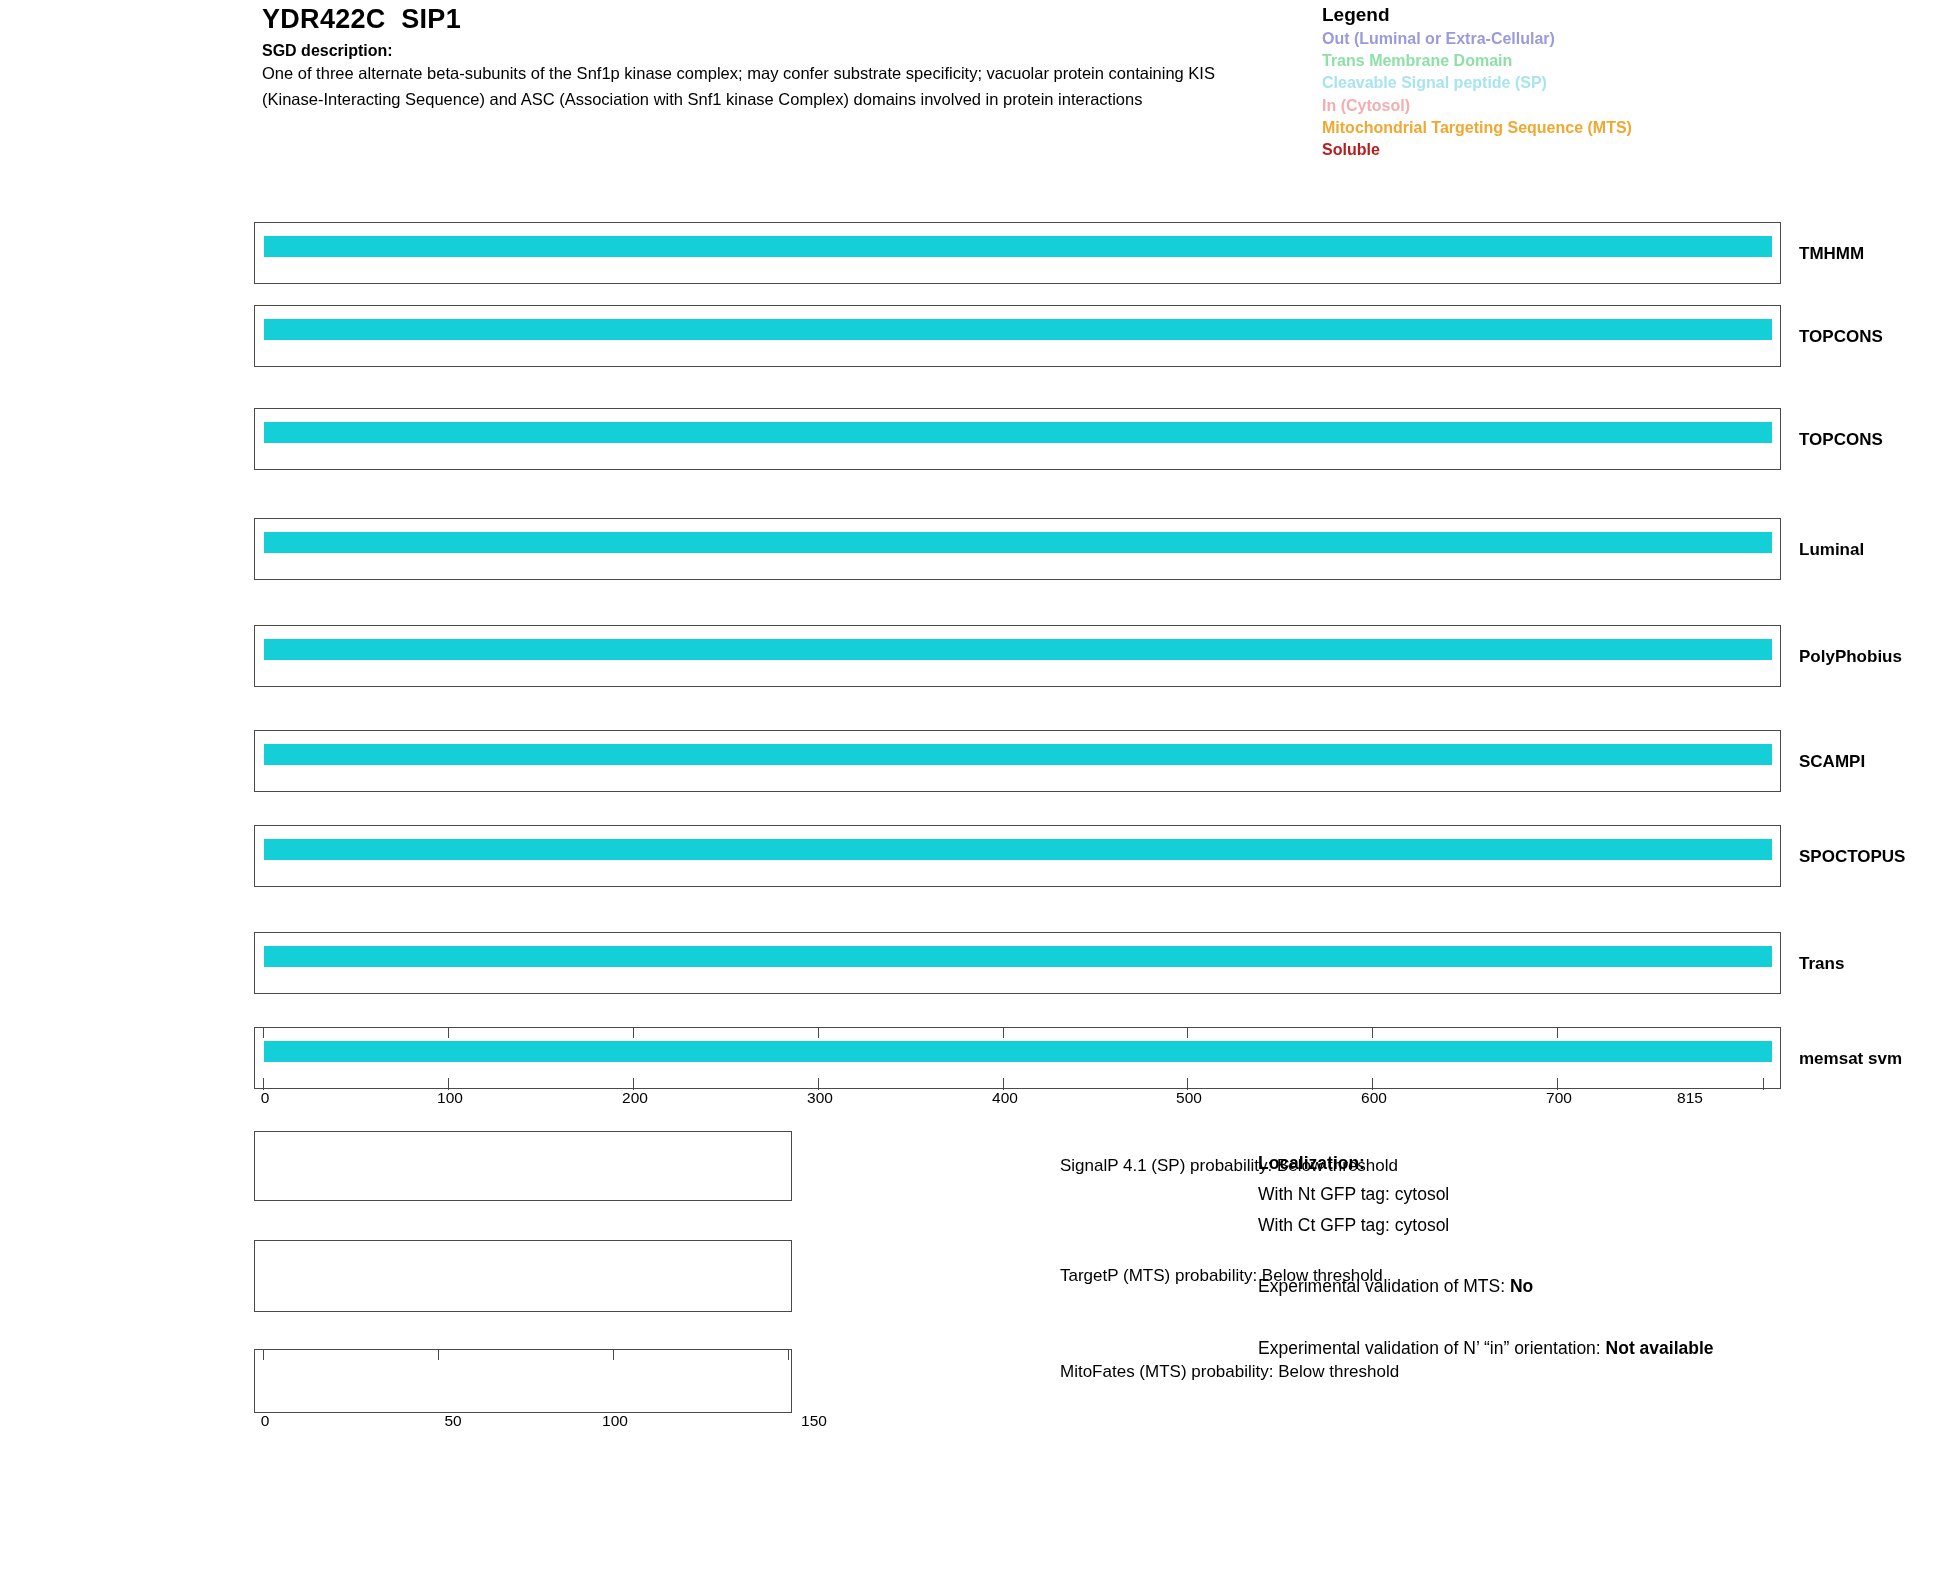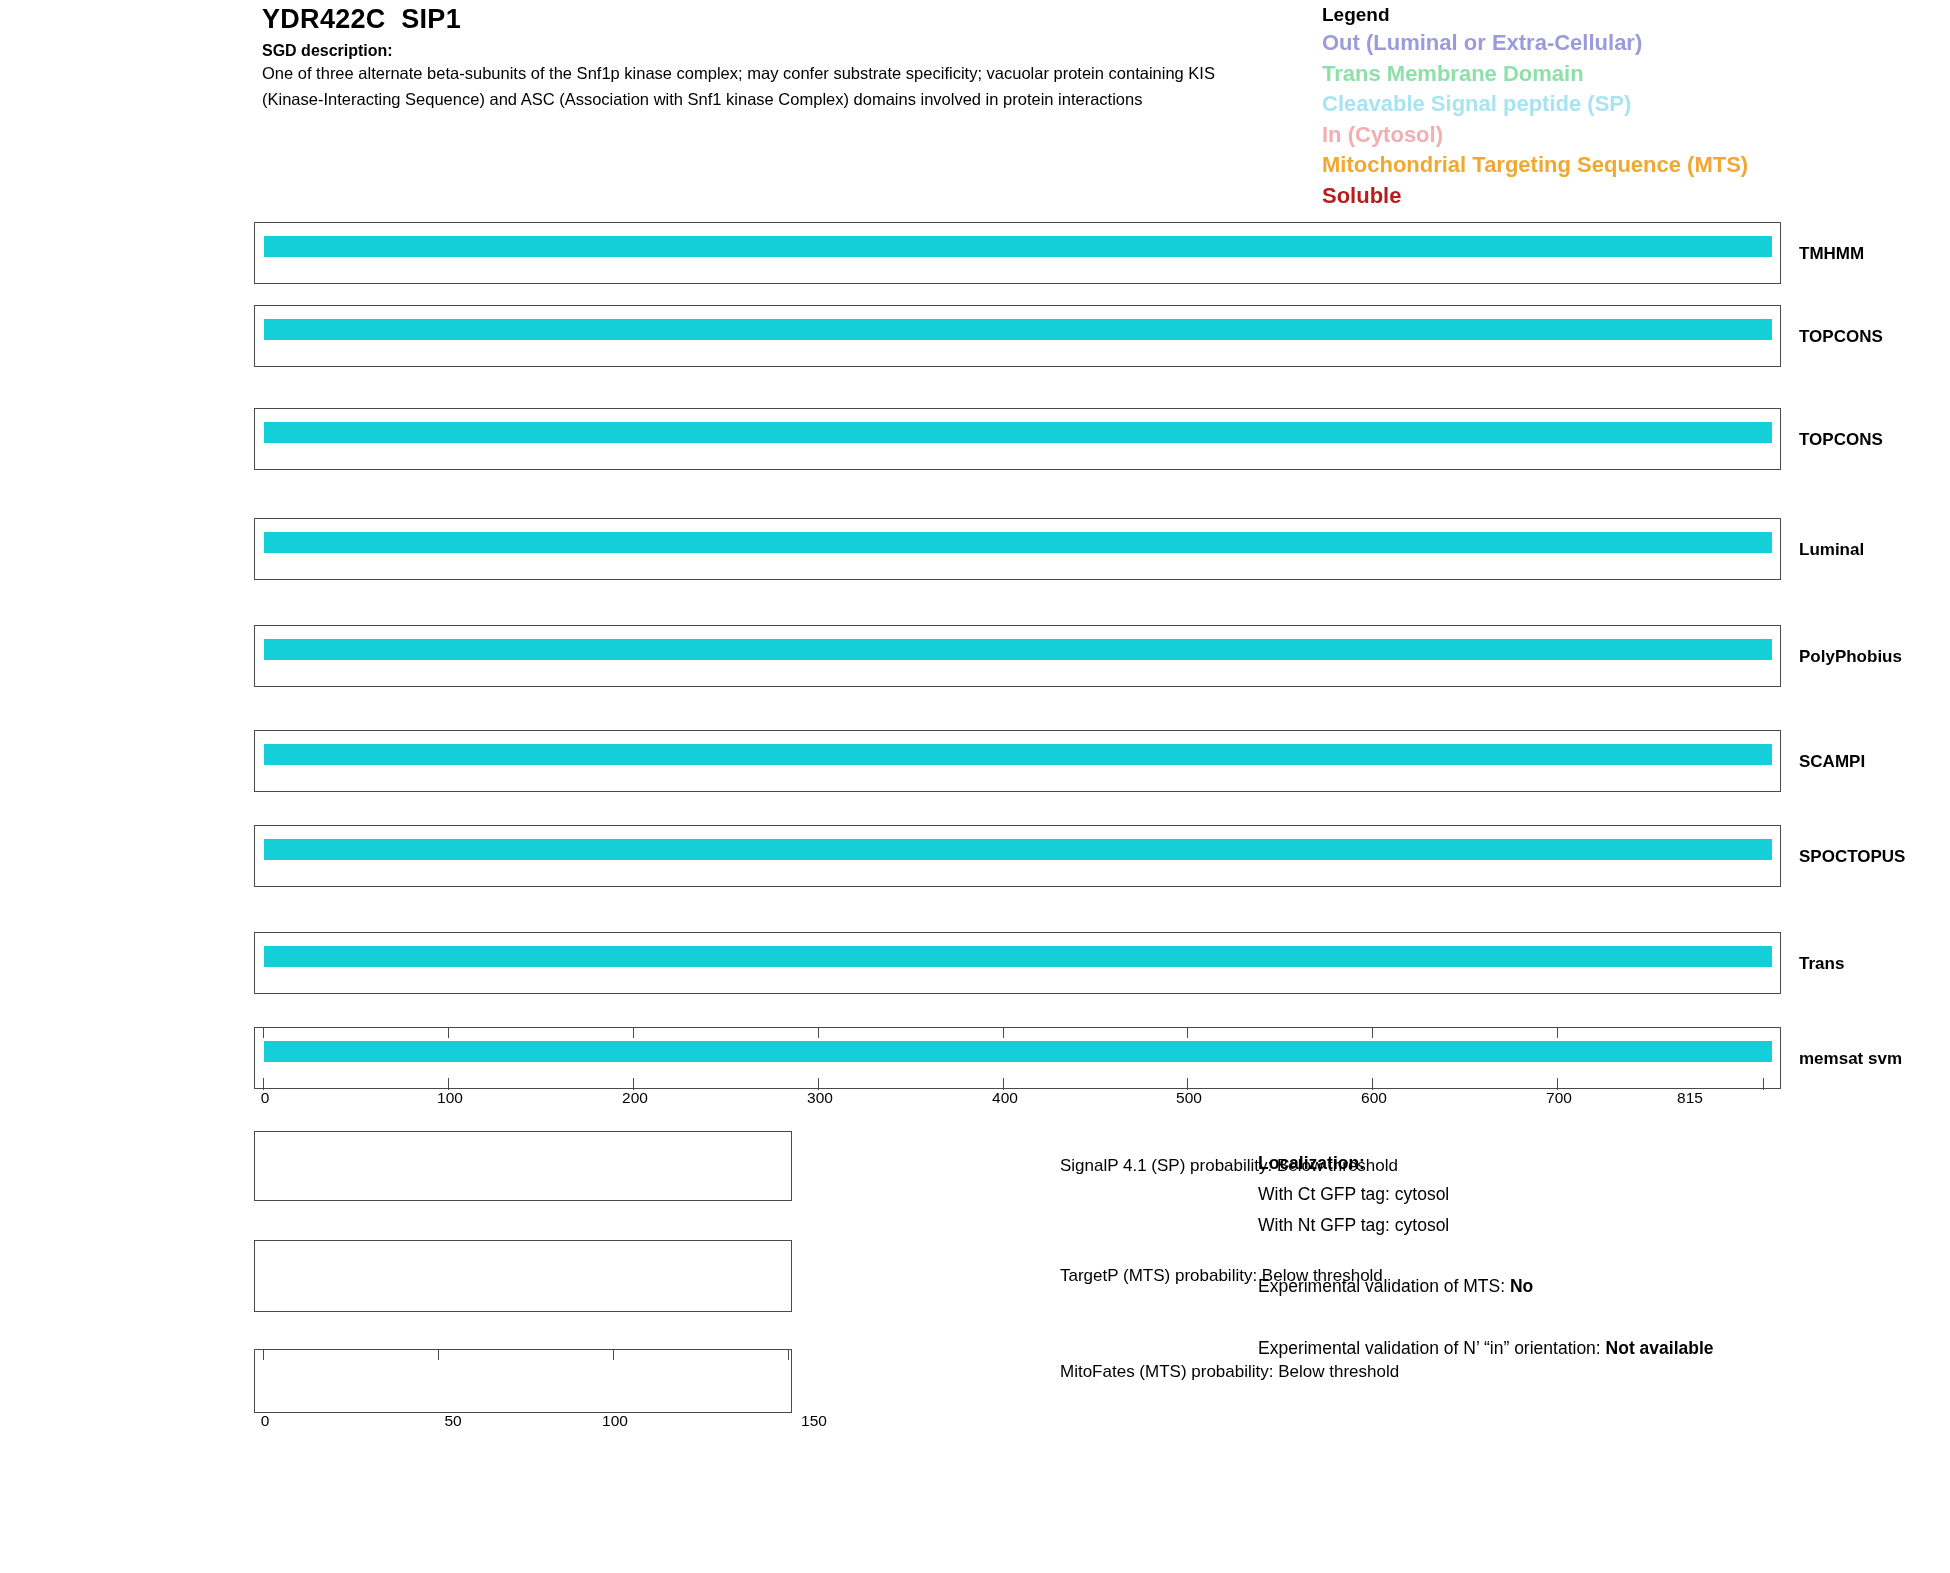--- a/index.html
+++ b/index.html
@@ -49,21 +49,21 @@
     left: 1322px;
     top: 4px;
     width: 600px;
   }
   #legend-title {
     font-size: 19px;
     font-weight: bold;
     margin-bottom: 2px;
   }
   .legend-entry {
-    font-size: 22px;
+    font-size: 16px;
     font-weight: bold;
     line-height: 1.39;
     white-space: nowrap;
   }
 
   
   .track-row {
     position: absolute;
     left: 254px;
     height: 62px;
@@ -319,21 +319,21 @@
 
 <div id="axis-lower">
   <div class="axis-tick-label" style="left:11px">0</div>
   <div class="axis-tick-label" style="left:199px">50</div>
   <div class="axis-tick-label" style="left:361px">100</div>
   <div class="axis-tick-label" style="left:560px">150</div>
 </div>
 
 <div id="localization">
   <div class="loc-title">Localization:</div>
+  <div class="loc-line">With Nt GFP tag: cytosol</div>
   <div class="loc-line">With Ct GFP tag: cytosol</div>
-  <div class="loc-line">With Nt GFP tag: cytosol</div>
   <div class="loc-block">
     <span>Experimental validation of MTS: </span><b>No</b>
   </div>
   <div class="loc-block">
     <span>Experimental validation of N’ “in” orientation: </span><b>Not available</b>
   </div>
 </div>
 
 </body></html>

